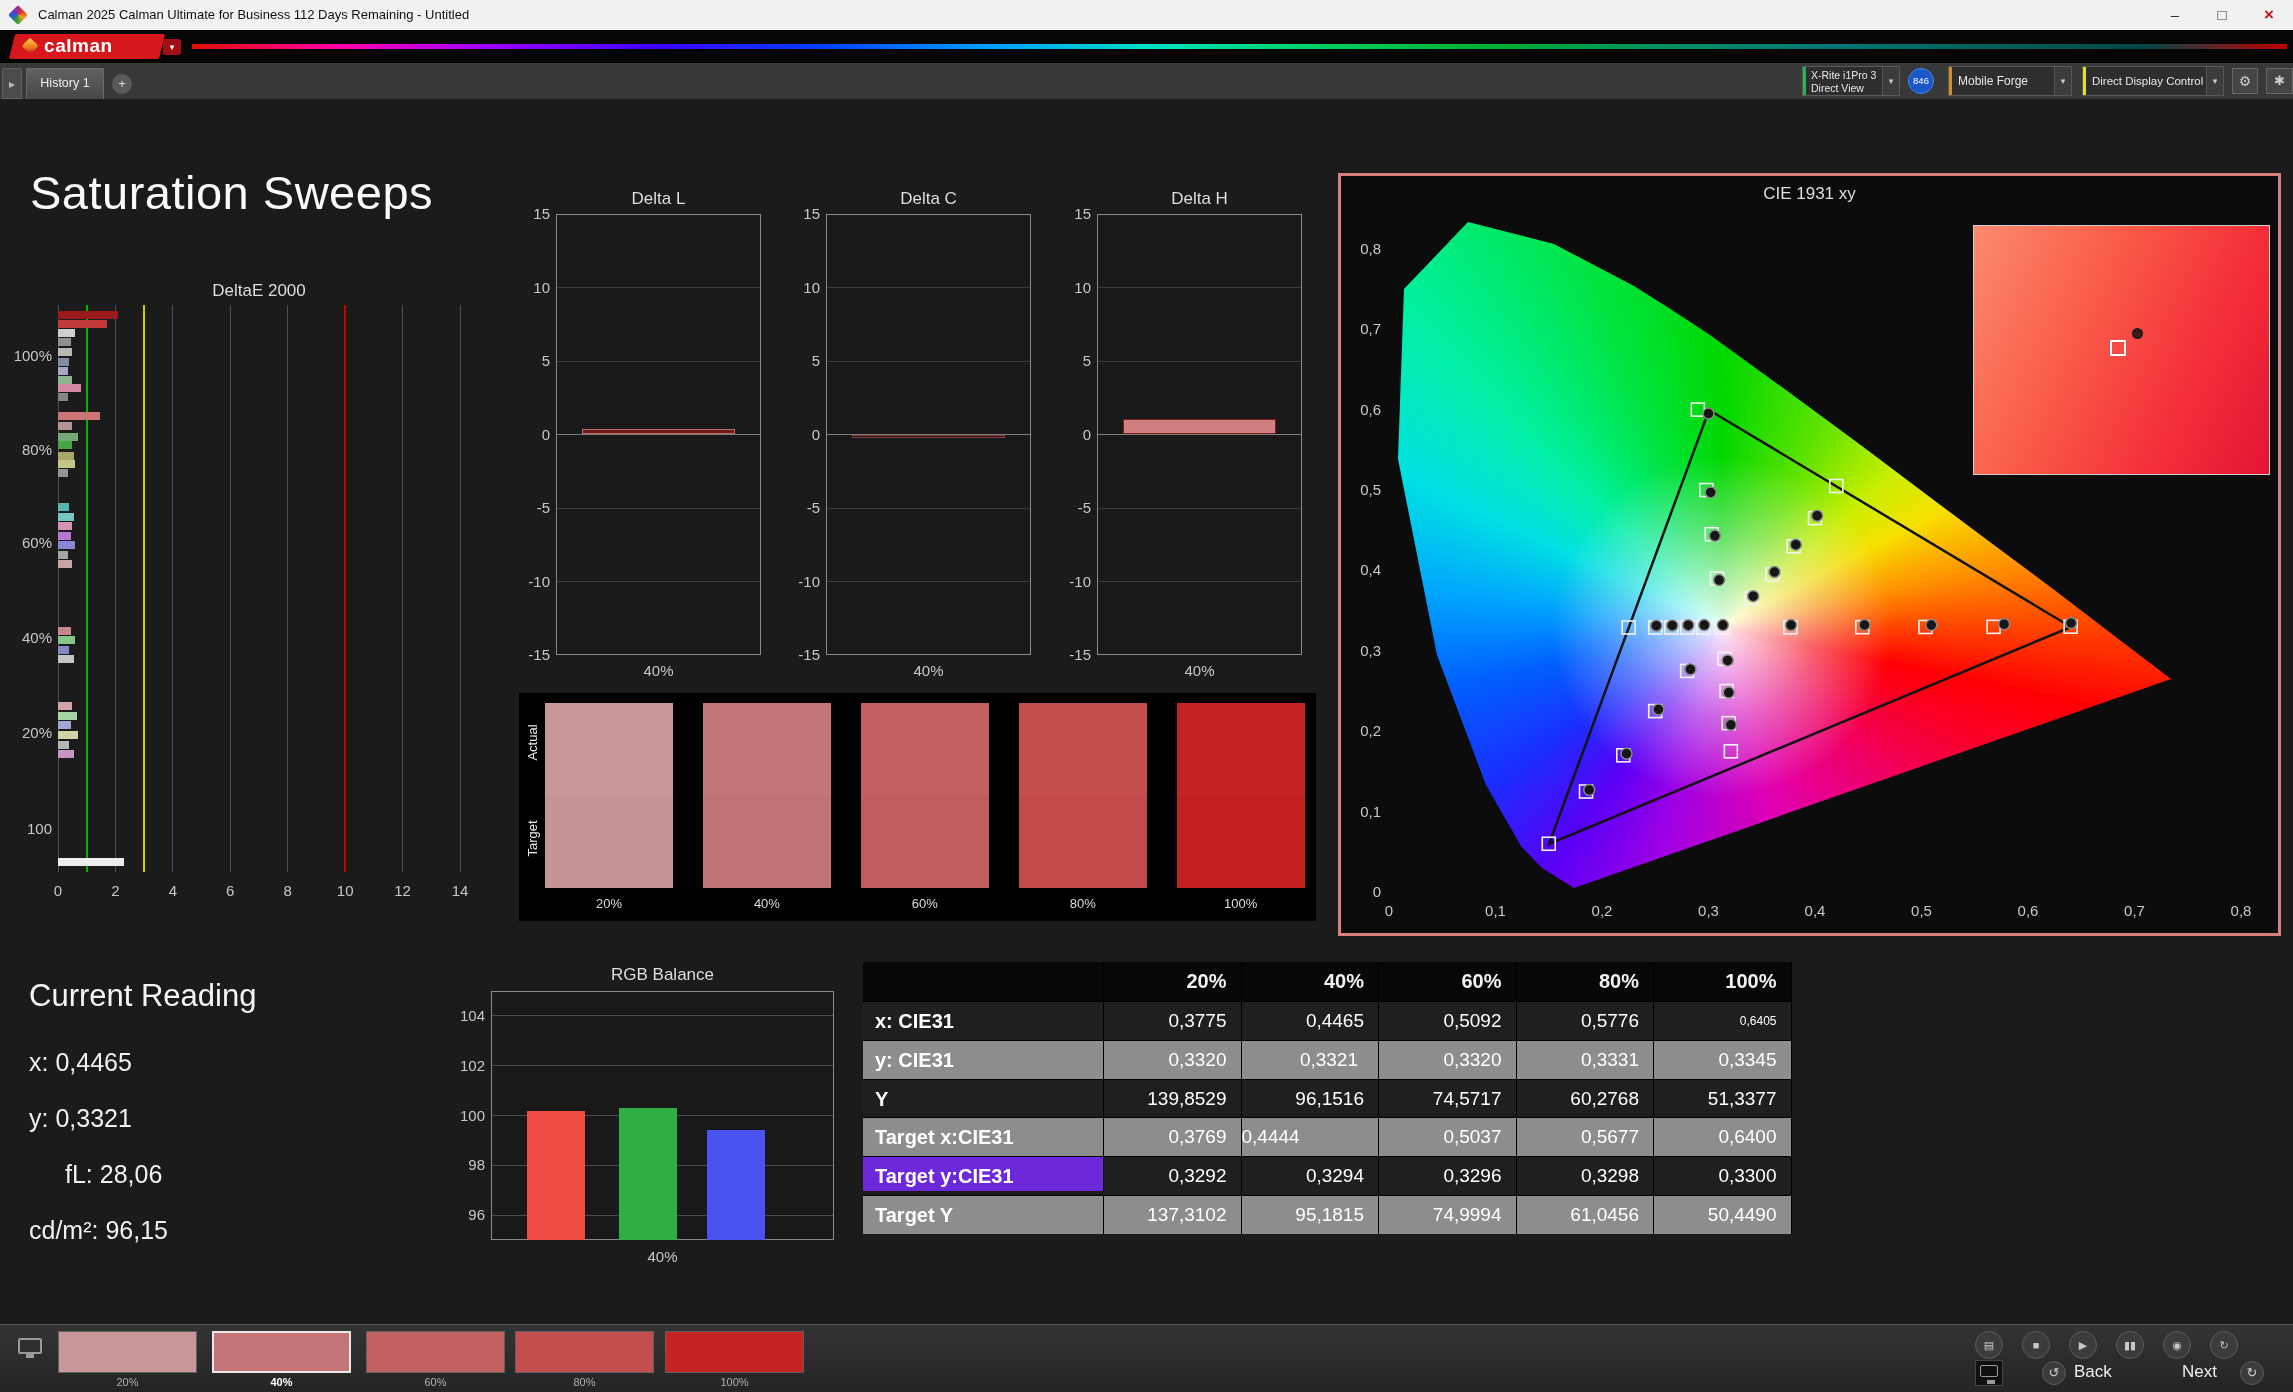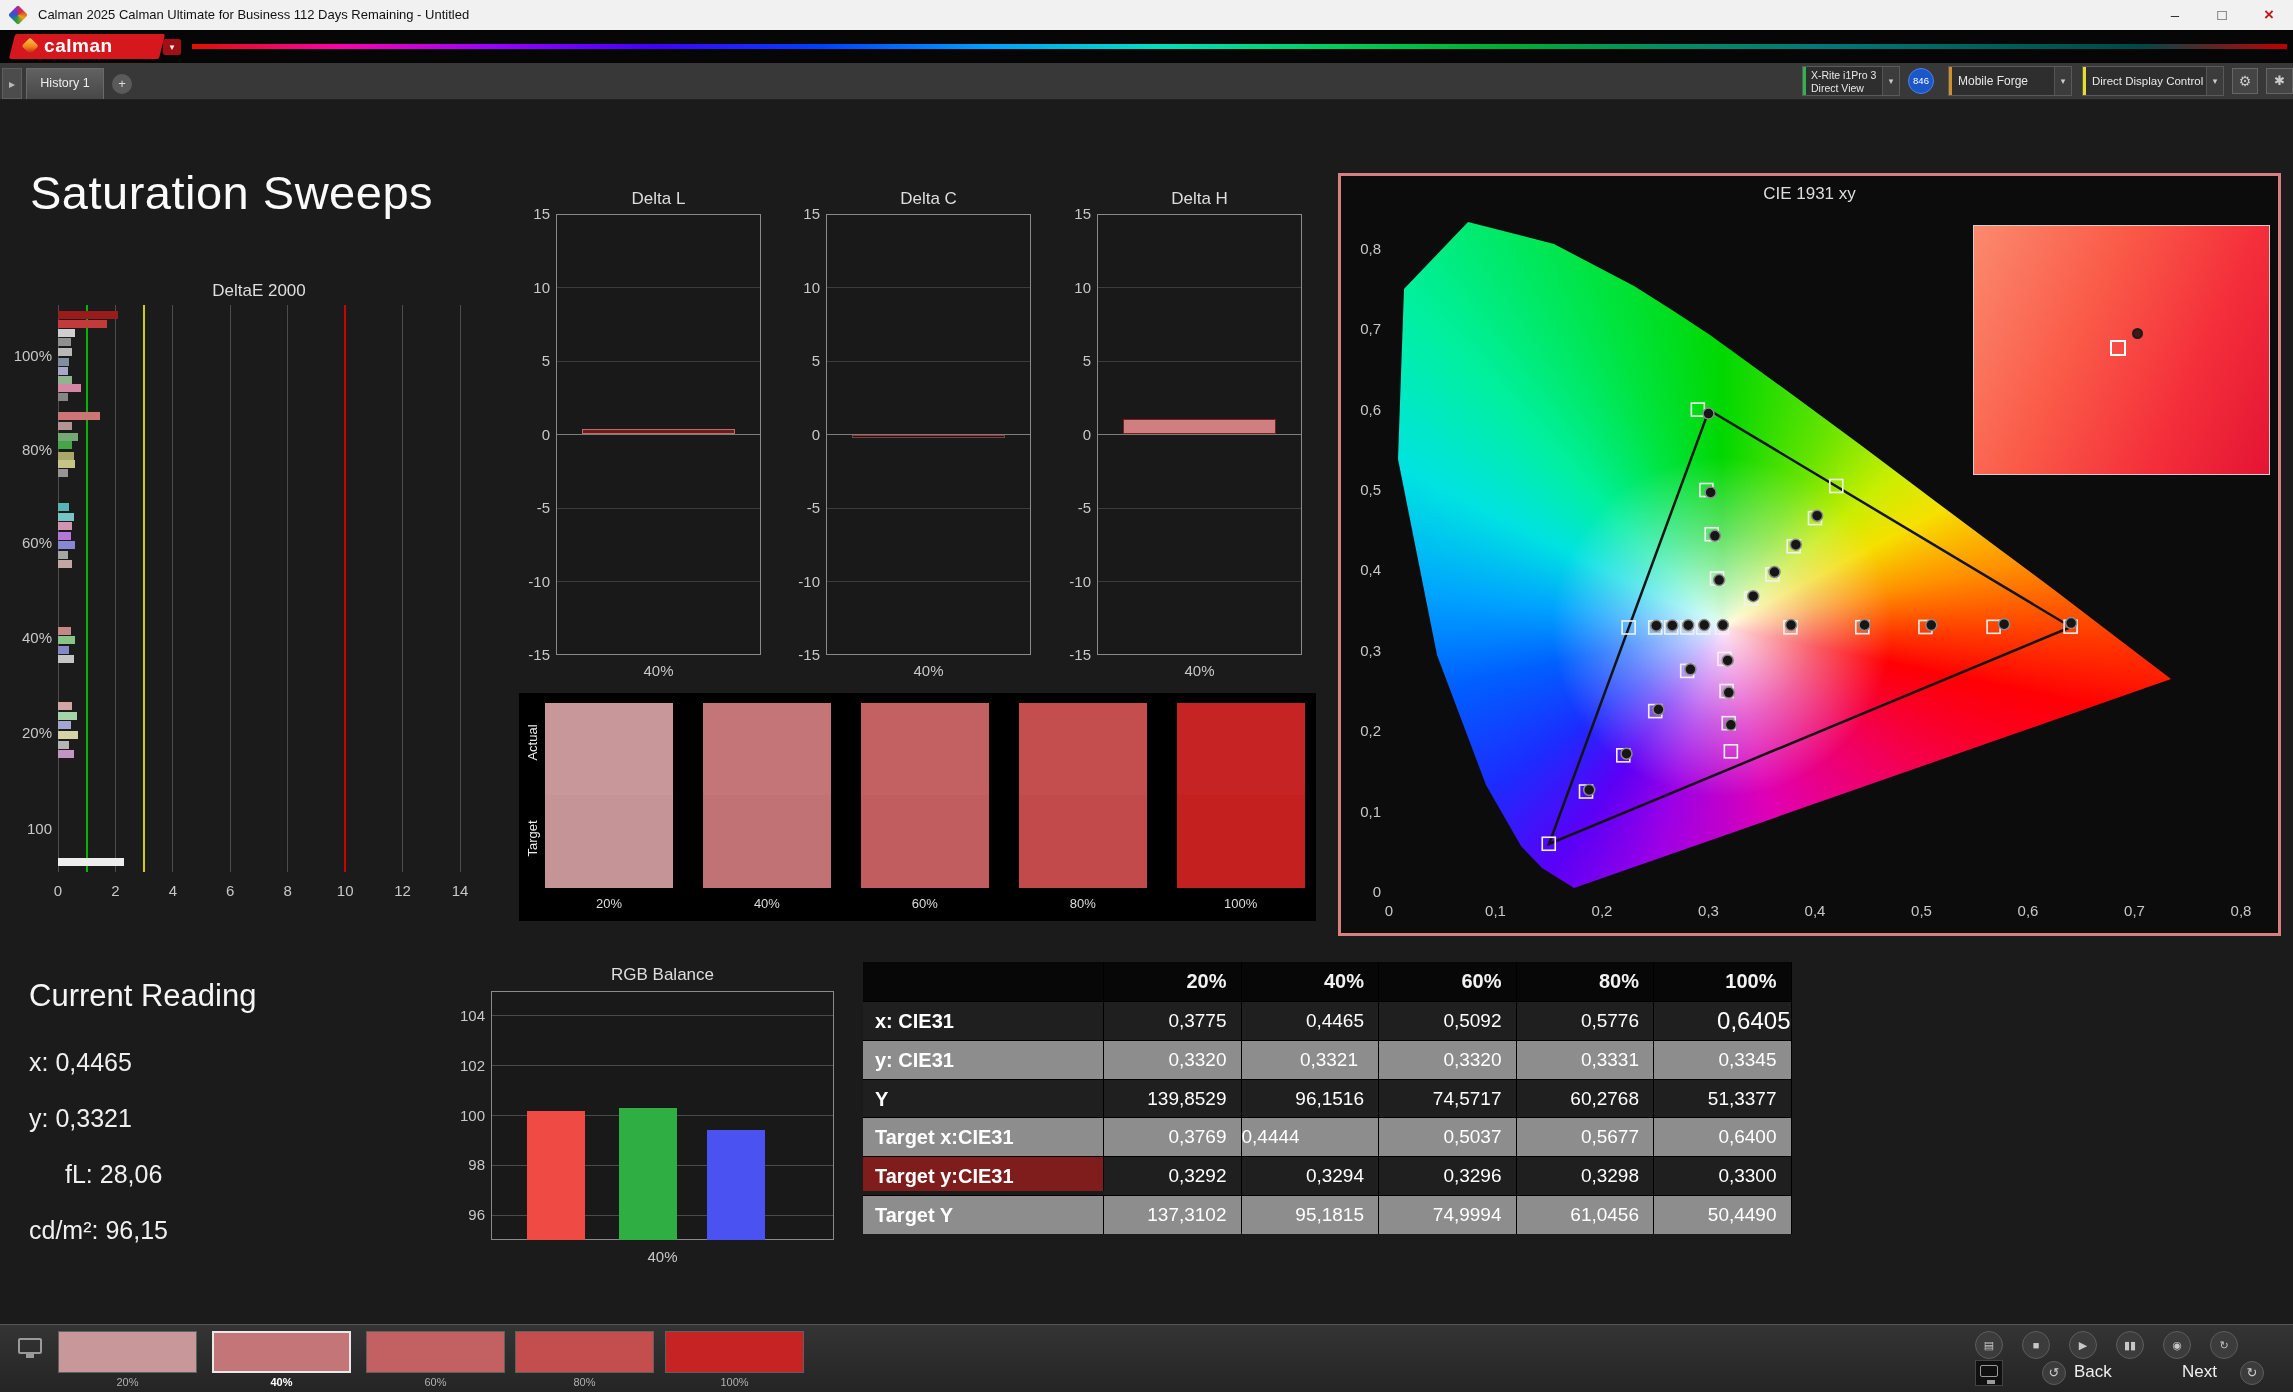--- a/index.html
+++ b/index.html
@@ -327,40 +327,40 @@
     <div class="abs" style="left: 1104px; top: 962px; width: 137.5px; height: 39px; background: rgb(7, 7, 7); color: rgb(242, 242, 242); font-size: 20px; font-weight: bold; text-align: right; line-height: 39px; box-sizing: border-box; padding-right: 14px; border-right: 1px solid rgb(0, 0, 0);">20%</div>
     <div class="abs" style="left: 1241.5px; top: 962px; width: 137.5px; height: 39px; background: rgb(7, 7, 7); color: rgb(242, 242, 242); font-size: 20px; font-weight: bold; text-align: right; line-height: 39px; box-sizing: border-box; padding-right: 14px; border-right: 1px solid rgb(0, 0, 0);">40%</div>
     <div class="abs" style="left: 1379px; top: 962px; width: 137.5px; height: 39px; background: rgb(7, 7, 7); color: rgb(242, 242, 242); font-size: 20px; font-weight: bold; text-align: right; line-height: 39px; box-sizing: border-box; padding-right: 14px; border-right: 1px solid rgb(0, 0, 0);">60%</div>
     <div class="abs" style="left: 1516.5px; top: 962px; width: 137.5px; height: 39px; background: rgb(7, 7, 7); color: rgb(242, 242, 242); font-size: 20px; font-weight: bold; text-align: right; line-height: 39px; box-sizing: border-box; padding-right: 14px; border-right: 1px solid rgb(0, 0, 0);">80%</div>
     <div class="abs" style="left: 1654px; top: 962px; width: 137.5px; height: 39px; background: rgb(7, 7, 7); color: rgb(242, 242, 242); font-size: 20px; font-weight: bold; text-align: right; line-height: 39px; box-sizing: border-box; padding-right: 14px; border-right: 1px solid rgb(0, 0, 0);">100%</div>
     <div class="abs" style="left: 863px; top: 1001px; width: 241px; height: 38.8px; background: rgb(31, 31, 31); color: rgb(255, 255, 255); font-size: 20px; font-weight: bold; line-height: 38.8px; box-sizing: border-box; padding-left: 12px; border-right: 1px solid rgb(0, 0, 0); border-top: 1px solid rgb(0, 0, 0);">x: CIE31</div>
     <div class="abs" style="left: 1104px; top: 1001px; width: 137.5px; height: 38.8px; background: rgb(31, 31, 31); color: rgb(255, 255, 255); font-size: 19px; text-align: right; line-height: 38.8px; box-sizing: border-box; padding-right: 14px; border-right: 1px solid rgb(0, 0, 0); border-top: 1px solid rgb(0, 0, 0);">0,3775</div>
     <div class="abs" style="left: 1241.5px; top: 1001px; width: 137.5px; height: 38.8px; background: rgb(31, 31, 31); color: rgb(255, 255, 255); font-size: 19px; text-align: right; line-height: 38.8px; box-sizing: border-box; padding-right: 14px; border-right: 1px solid rgb(0, 0, 0); border-top: 1px solid rgb(0, 0, 0);">0,4465</div>
     <div class="abs" style="left: 1379px; top: 1001px; width: 137.5px; height: 38.8px; background: rgb(31, 31, 31); color: rgb(255, 255, 255); font-size: 19px; text-align: right; line-height: 38.8px; box-sizing: border-box; padding-right: 14px; border-right: 1px solid rgb(0, 0, 0); border-top: 1px solid rgb(0, 0, 0);">0,5092</div>
     <div class="abs" style="left: 1516.5px; top: 1001px; width: 137.5px; height: 38.8px; background: rgb(31, 31, 31); color: rgb(255, 255, 255); font-size: 19px; text-align: right; line-height: 38.8px; box-sizing: border-box; padding-right: 14px; border-right: 1px solid rgb(0, 0, 0); border-top: 1px solid rgb(0, 0, 0);">0,5776</div>
-    <div class="abs" style="left: 1654px; top: 1001px; width: 137.5px; height: 38.8px; background: rgb(31, 31, 31); color: rgb(255, 255, 255); font-size: 24px; text-align: right; line-height: 38.8px; box-sizing: border-box; border-right: 1px solid rgb(0, 0, 0); border-top: 1px solid rgb(0, 0, 0);">0,6405</div>
+    <div class="abs" style="left: 1654px; top: 1001px; width: 137.5px; height: 38.8px; background: rgb(31, 31, 31); color: rgb(255, 255, 255); font-size: 12px; text-align: right; line-height: 38.8px; box-sizing: border-box; padding-right: 14px; border-right: 1px solid rgb(0, 0, 0); border-top: 1px solid rgb(0, 0, 0);">0,6405</div>
     <div class="abs" style="left: 863px; top: 1039.8px; width: 241px; height: 38.8px; background: rgb(141, 141, 141); color: rgb(255, 255, 255); font-size: 20px; font-weight: bold; line-height: 38.8px; box-sizing: border-box; padding-left: 12px; border-right: 1px solid rgb(0, 0, 0); border-top: 1px solid rgb(0, 0, 0);">y: CIE31</div>
     <div class="abs" style="left: 1104px; top: 1039.8px; width: 137.5px; height: 38.8px; background: rgb(141, 141, 141); color: rgb(255, 255, 255); font-size: 19px; text-align: right; line-height: 38.8px; box-sizing: border-box; padding-right: 14px; border-right: 1px solid rgb(0, 0, 0); border-top: 1px solid rgb(0, 0, 0);">0,3320</div>
     <div class="abs" style="left: 1241.5px; top: 1039.8px; width: 137.5px; height: 38.8px; background: rgb(141, 141, 141); color: rgb(255, 255, 255); font-size: 19px; text-align: right; line-height: 38.8px; box-sizing: border-box; padding-right: 20px; border-right: 1px solid rgb(0, 0, 0); border-top: 1px solid rgb(0, 0, 0);">0,3321</div>
     <div class="abs" style="left: 1379px; top: 1039.8px; width: 137.5px; height: 38.8px; background: rgb(141, 141, 141); color: rgb(255, 255, 255); font-size: 19px; text-align: right; line-height: 38.8px; box-sizing: border-box; padding-right: 14px; border-right: 1px solid rgb(0, 0, 0); border-top: 1px solid rgb(0, 0, 0);">0,3320</div>
     <div class="abs" style="left: 1516.5px; top: 1039.8px; width: 137.5px; height: 38.8px; background: rgb(141, 141, 141); color: rgb(255, 255, 255); font-size: 19px; text-align: right; line-height: 38.8px; box-sizing: border-box; padding-right: 14px; border-right: 1px solid rgb(0, 0, 0); border-top: 1px solid rgb(0, 0, 0);">0,3331</div>
     <div class="abs" style="left: 1654px; top: 1039.8px; width: 137.5px; height: 38.8px; background: rgb(141, 141, 141); color: rgb(255, 255, 255); font-size: 19px; text-align: right; line-height: 38.8px; box-sizing: border-box; padding-right: 14px; border-right: 1px solid rgb(0, 0, 0); border-top: 1px solid rgb(0, 0, 0);">0,3345</div>
     <div class="abs" style="left: 863px; top: 1078.6px; width: 241px; height: 38.8px; background: rgb(31, 31, 31); color: rgb(255, 255, 255); font-size: 20px; font-weight: bold; line-height: 38.8px; box-sizing: border-box; padding-left: 12px; border-right: 1px solid rgb(0, 0, 0); border-top: 1px solid rgb(0, 0, 0);">Y</div>
     <div class="abs" style="left: 1104px; top: 1078.6px; width: 137.5px; height: 38.8px; background: rgb(31, 31, 31); color: rgb(255, 255, 255); font-size: 19px; text-align: right; line-height: 38.8px; box-sizing: border-box; padding-right: 14px; border-right: 1px solid rgb(0, 0, 0); border-top: 1px solid rgb(0, 0, 0);">139,8529</div>
     <div class="abs" style="left: 1241.5px; top: 1078.6px; width: 137.5px; height: 38.8px; background: rgb(31, 31, 31); color: rgb(255, 255, 255); font-size: 19px; text-align: right; line-height: 38.8px; box-sizing: border-box; padding-right: 14px; border-right: 1px solid rgb(0, 0, 0); border-top: 1px solid rgb(0, 0, 0);">96,1516</div>
     <div class="abs" style="left: 1379px; top: 1078.6px; width: 137.5px; height: 38.8px; background: rgb(31, 31, 31); color: rgb(255, 255, 255); font-size: 19px; text-align: right; line-height: 38.8px; box-sizing: border-box; padding-right: 14px; border-right: 1px solid rgb(0, 0, 0); border-top: 1px solid rgb(0, 0, 0);">74,5717</div>
     <div class="abs" style="left: 1516.5px; top: 1078.6px; width: 137.5px; height: 38.8px; background: rgb(31, 31, 31); color: rgb(255, 255, 255); font-size: 19px; text-align: right; line-height: 38.8px; box-sizing: border-box; padding-right: 14px; border-right: 1px solid rgb(0, 0, 0); border-top: 1px solid rgb(0, 0, 0);">60,2768</div>
     <div class="abs" style="left: 1654px; top: 1078.6px; width: 137.5px; height: 38.8px; background: rgb(31, 31, 31); color: rgb(255, 255, 255); font-size: 19px; text-align: right; line-height: 38.8px; box-sizing: border-box; padding-right: 14px; border-right: 1px solid rgb(0, 0, 0); border-top: 1px solid rgb(0, 0, 0);">51,3377</div>
     <div class="abs" style="left: 863px; top: 1117.4px; width: 241px; height: 38.8px; background: rgb(141, 141, 141); color: rgb(255, 255, 255); font-size: 20px; font-weight: bold; line-height: 38.8px; box-sizing: border-box; padding-left: 12px; border-right: 1px solid rgb(0, 0, 0); border-top: 1px solid rgb(0, 0, 0);">Target x:CIE31</div>
     <div class="abs" style="left: 1104px; top: 1117.4px; width: 137.5px; height: 38.8px; background: rgb(141, 141, 141); color: rgb(255, 255, 255); font-size: 19px; text-align: right; line-height: 38.8px; box-sizing: border-box; padding-right: 14px; border-right: 1px solid rgb(0, 0, 0); border-top: 1px solid rgb(0, 0, 0);">0,3769</div>
     <div class="abs" style="left: 1241.5px; top: 1117.4px; width: 137.5px; height: 38.8px; background: rgb(141, 141, 141); color: rgb(255, 255, 255); font-size: 19px; text-align: left; line-height: 38.8px; box-sizing: border-box; padding-right: 14px; border-right: 1px solid rgb(0, 0, 0); border-top: 1px solid rgb(0, 0, 0);">0,4444</div>
     <div class="abs" style="left: 1379px; top: 1117.4px; width: 137.5px; height: 38.8px; background: rgb(141, 141, 141); color: rgb(255, 255, 255); font-size: 19px; text-align: right; line-height: 38.8px; box-sizing: border-box; padding-right: 14px; border-right: 1px solid rgb(0, 0, 0); border-top: 1px solid rgb(0, 0, 0);">0,5037</div>
     <div class="abs" style="left: 1516.5px; top: 1117.4px; width: 137.5px; height: 38.8px; background: rgb(141, 141, 141); color: rgb(255, 255, 255); font-size: 19px; text-align: right; line-height: 38.8px; box-sizing: border-box; padding-right: 14px; border-right: 1px solid rgb(0, 0, 0); border-top: 1px solid rgb(0, 0, 0);">0,5677</div>
     <div class="abs" style="left: 1654px; top: 1117.4px; width: 137.5px; height: 38.8px; background: rgb(141, 141, 141); color: rgb(255, 255, 255); font-size: 19px; text-align: right; line-height: 38.8px; box-sizing: border-box; padding-right: 14px; border-right: 1px solid rgb(0, 0, 0); border-top: 1px solid rgb(0, 0, 0);">0,6400</div>
-    <div class="abs" style="left: 863px; top: 1156.2px; width: 241px; height: 35px; background: #7f1d1d; color: rgb(255, 255, 255); font-size: 20px; font-weight: bold; line-height: 38.8px; box-sizing: border-box; padding-left: 12px; border-right: 1px solid rgb(0, 0, 0); border-top: 1px solid rgb(0, 0, 0);">Target y:CIE31</div>
+    <div class="abs" style="left: 863px; top: 1156.2px; width: 241px; height: 35px; background: #6d28d9; color: rgb(255, 255, 255); font-size: 20px; font-weight: bold; line-height: 38.8px; box-sizing: border-box; padding-left: 12px; border-right: 1px solid rgb(0, 0, 0); border-top: 1px solid rgb(0, 0, 0);">Target y:CIE31</div>
     <div class="abs" style="left: 1104px; top: 1156.2px; width: 137.5px; height: 38.8px; background: rgb(31, 31, 31); color: rgb(255, 255, 255); font-size: 19px; text-align: right; line-height: 38.8px; box-sizing: border-box; padding-right: 14px; border-right: 1px solid rgb(0, 0, 0); border-top: 1px solid rgb(0, 0, 0);">0,3292</div>
     <div class="abs" style="left: 1241.5px; top: 1156.2px; width: 137.5px; height: 38.8px; background: rgb(31, 31, 31); color: rgb(255, 255, 255); font-size: 19px; text-align: right; line-height: 38.8px; box-sizing: border-box; padding-right: 14px; border-right: 1px solid rgb(0, 0, 0); border-top: 1px solid rgb(0, 0, 0);">0,3294</div>
     <div class="abs" style="left: 1379px; top: 1156.2px; width: 137.5px; height: 38.8px; background: rgb(31, 31, 31); color: rgb(255, 255, 255); font-size: 19px; text-align: right; line-height: 38.8px; box-sizing: border-box; padding-right: 14px; border-right: 1px solid rgb(0, 0, 0); border-top: 1px solid rgb(0, 0, 0);">0,3296</div>
     <div class="abs" style="left: 1516.5px; top: 1156.2px; width: 137.5px; height: 38.8px; background: rgb(31, 31, 31); color: rgb(255, 255, 255); font-size: 19px; text-align: right; line-height: 38.8px; box-sizing: border-box; padding-right: 14px; border-right: 1px solid rgb(0, 0, 0); border-top: 1px solid rgb(0, 0, 0);">0,3298</div>
     <div class="abs" style="left: 1654px; top: 1156.2px; width: 137.5px; height: 38.8px; background: rgb(31, 31, 31); color: rgb(255, 255, 255); font-size: 19px; text-align: right; line-height: 38.8px; box-sizing: border-box; padding-right: 14px; border-right: 1px solid rgb(0, 0, 0); border-top: 1px solid rgb(0, 0, 0);">0,3300</div>
     <div class="abs" style="left: 863px; top: 1195px; width: 241px; height: 38.8px; background: rgb(141, 141, 141); color: rgb(255, 255, 255); font-size: 20px; font-weight: bold; line-height: 38.8px; box-sizing: border-box; padding-left: 12px; border-right: 1px solid rgb(0, 0, 0); border-top: 1px solid rgb(0, 0, 0);">Target Y</div>
     <div class="abs" style="left: 1104px; top: 1195px; width: 137.5px; height: 38.8px; background: rgb(141, 141, 141); color: rgb(255, 255, 255); font-size: 19px; text-align: right; line-height: 38.8px; box-sizing: border-box; padding-right: 14px; border-right: 1px solid rgb(0, 0, 0); border-top: 1px solid rgb(0, 0, 0);">137,3102</div>
     <div class="abs" style="left: 1241.5px; top: 1195px; width: 137.5px; height: 38.8px; background: rgb(141, 141, 141); color: rgb(255, 255, 255); font-size: 19px; text-align: right; line-height: 38.8px; box-sizing: border-box; padding-right: 14px; border-right: 1px solid rgb(0, 0, 0); border-top: 1px solid rgb(0, 0, 0);">95,1815</div>
     <div class="abs" style="left: 1379px; top: 1195px; width: 137.5px; height: 38.8px; background: rgb(141, 141, 141); color: rgb(255, 255, 255); font-size: 19px; text-align: right; line-height: 38.8px; box-sizing: border-box; padding-right: 14px; border-right: 1px solid rgb(0, 0, 0); border-top: 1px solid rgb(0, 0, 0);">74,9994</div>
     <div class="abs" style="left: 1516.5px; top: 1195px; width: 137.5px; height: 38.8px; background: rgb(141, 141, 141); color: rgb(255, 255, 255); font-size: 19px; text-align: right; line-height: 38.8px; box-sizing: border-box; padding-right: 14px; border-right: 1px solid rgb(0, 0, 0); border-top: 1px solid rgb(0, 0, 0);">61,0456</div>

